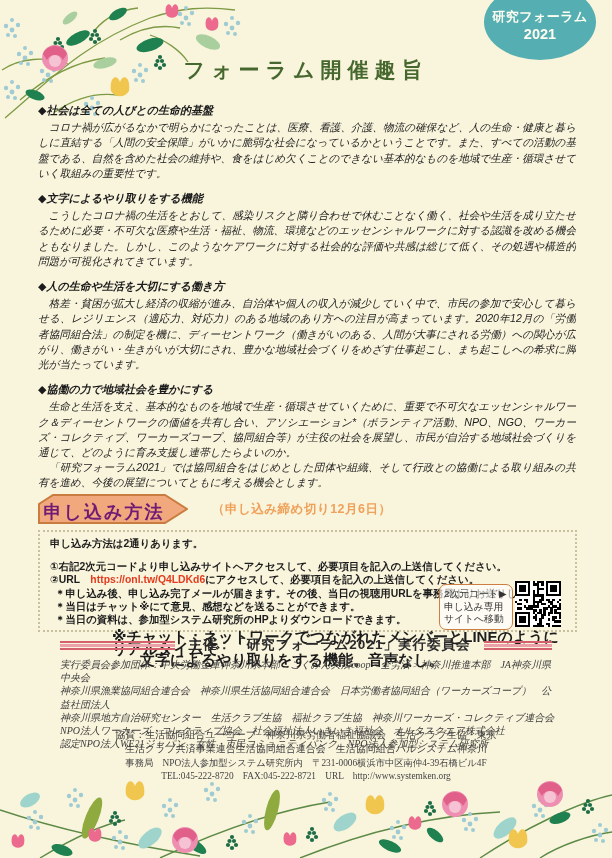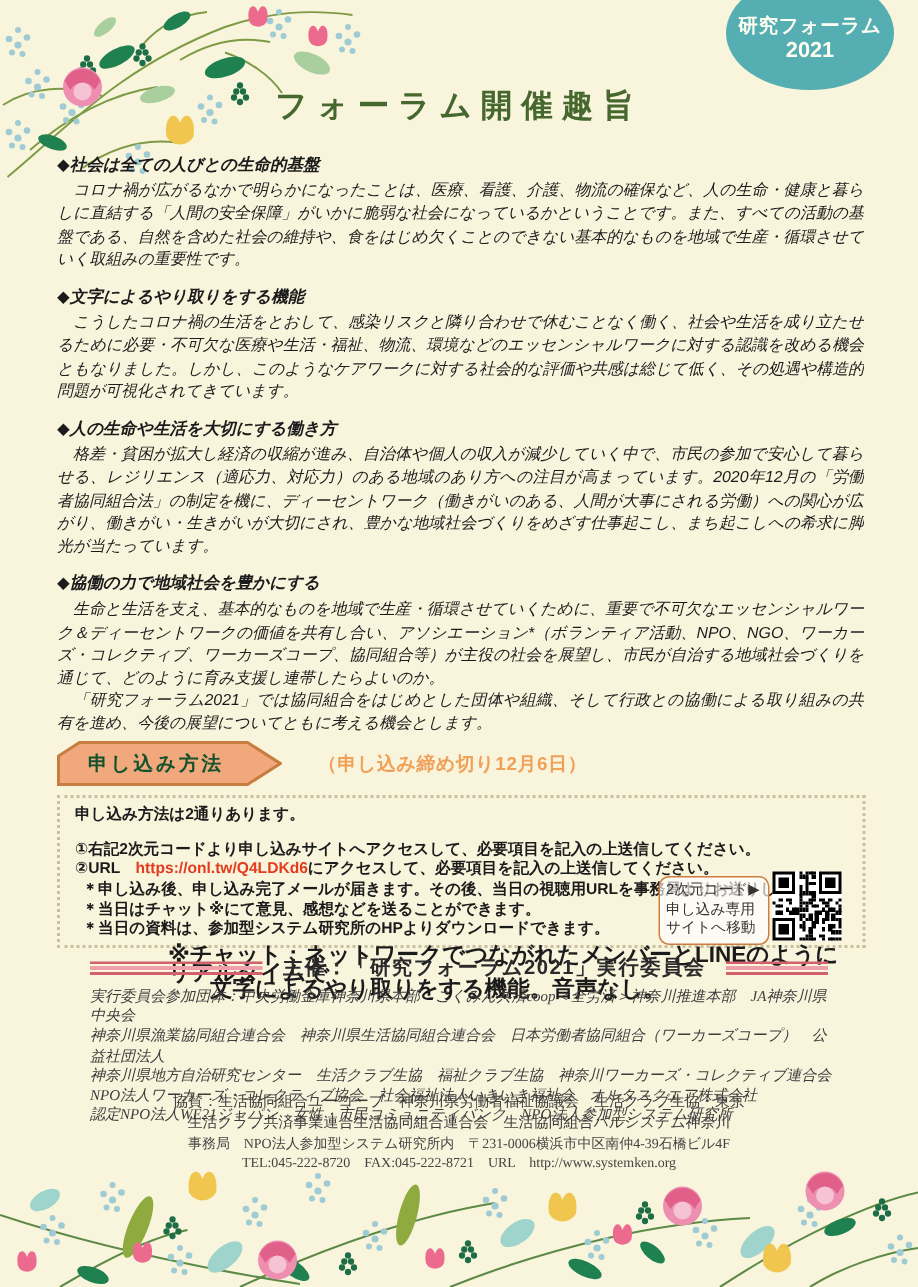--- a/index.html
+++ b/index.html
@@ -16,22 +16,22 @@
 
   
   #sections{position:absolute;left:38px;top:103px;width:538px;height:390px;overflow:hidden;
     font-size:10.6px;line-height:15.2px;color:#1b1b1b;text-align:justify;font-style:italic;}
   #sections h2{font-size:11px;margin:10px 0 2px;font-weight:bold;}
   #sections section:first-child h2{margin-top:0;}
   #sections p{margin:0;}
 
   
   #apply-badge{position:absolute;left:38px;top:494px;width:150px;height:30px;}
-  #apply-badge .label{position:absolute;left:0;top:6px;width:132px;text-align:center;color:#14532d;
-    font-size:13px;font-weight:bold;letter-spacing:2px;}
+  #apply-badge .label{position:absolute;left:0;top:6px;width:132px;text-align:center;color:#701a75;
+    font-size:18px;font-weight:bold;letter-spacing:2px;}
   #deadline{position:absolute;left:212px;top:501px;font-size:12.5px;font-weight:bold;color:#f0a159;letter-spacing:.5px;}
 
   #apply-box{position:absolute;left:38px;top:530px;width:539px;height:102px;border:2px dotted #c9c0a0;
     box-sizing:border-box;padding:5px 10px;font-size:10.4px;font-weight:bold;line-height:13.2px;color:#1b1b1b;}
   #apply-box .intro{margin:0 0 10px;}
   #apply-box .step,#apply-box .note{margin:0;}
   #apply-box .note{padding-left:5px;}
   #apply-box .url{color:#e33b1e;}
   #apply-box .chat{margin-top:5px;padding-left:62px;font-size:15px;line-height:11.6px;}
   #apply-box .chat .c2{padding-left:28px;}

